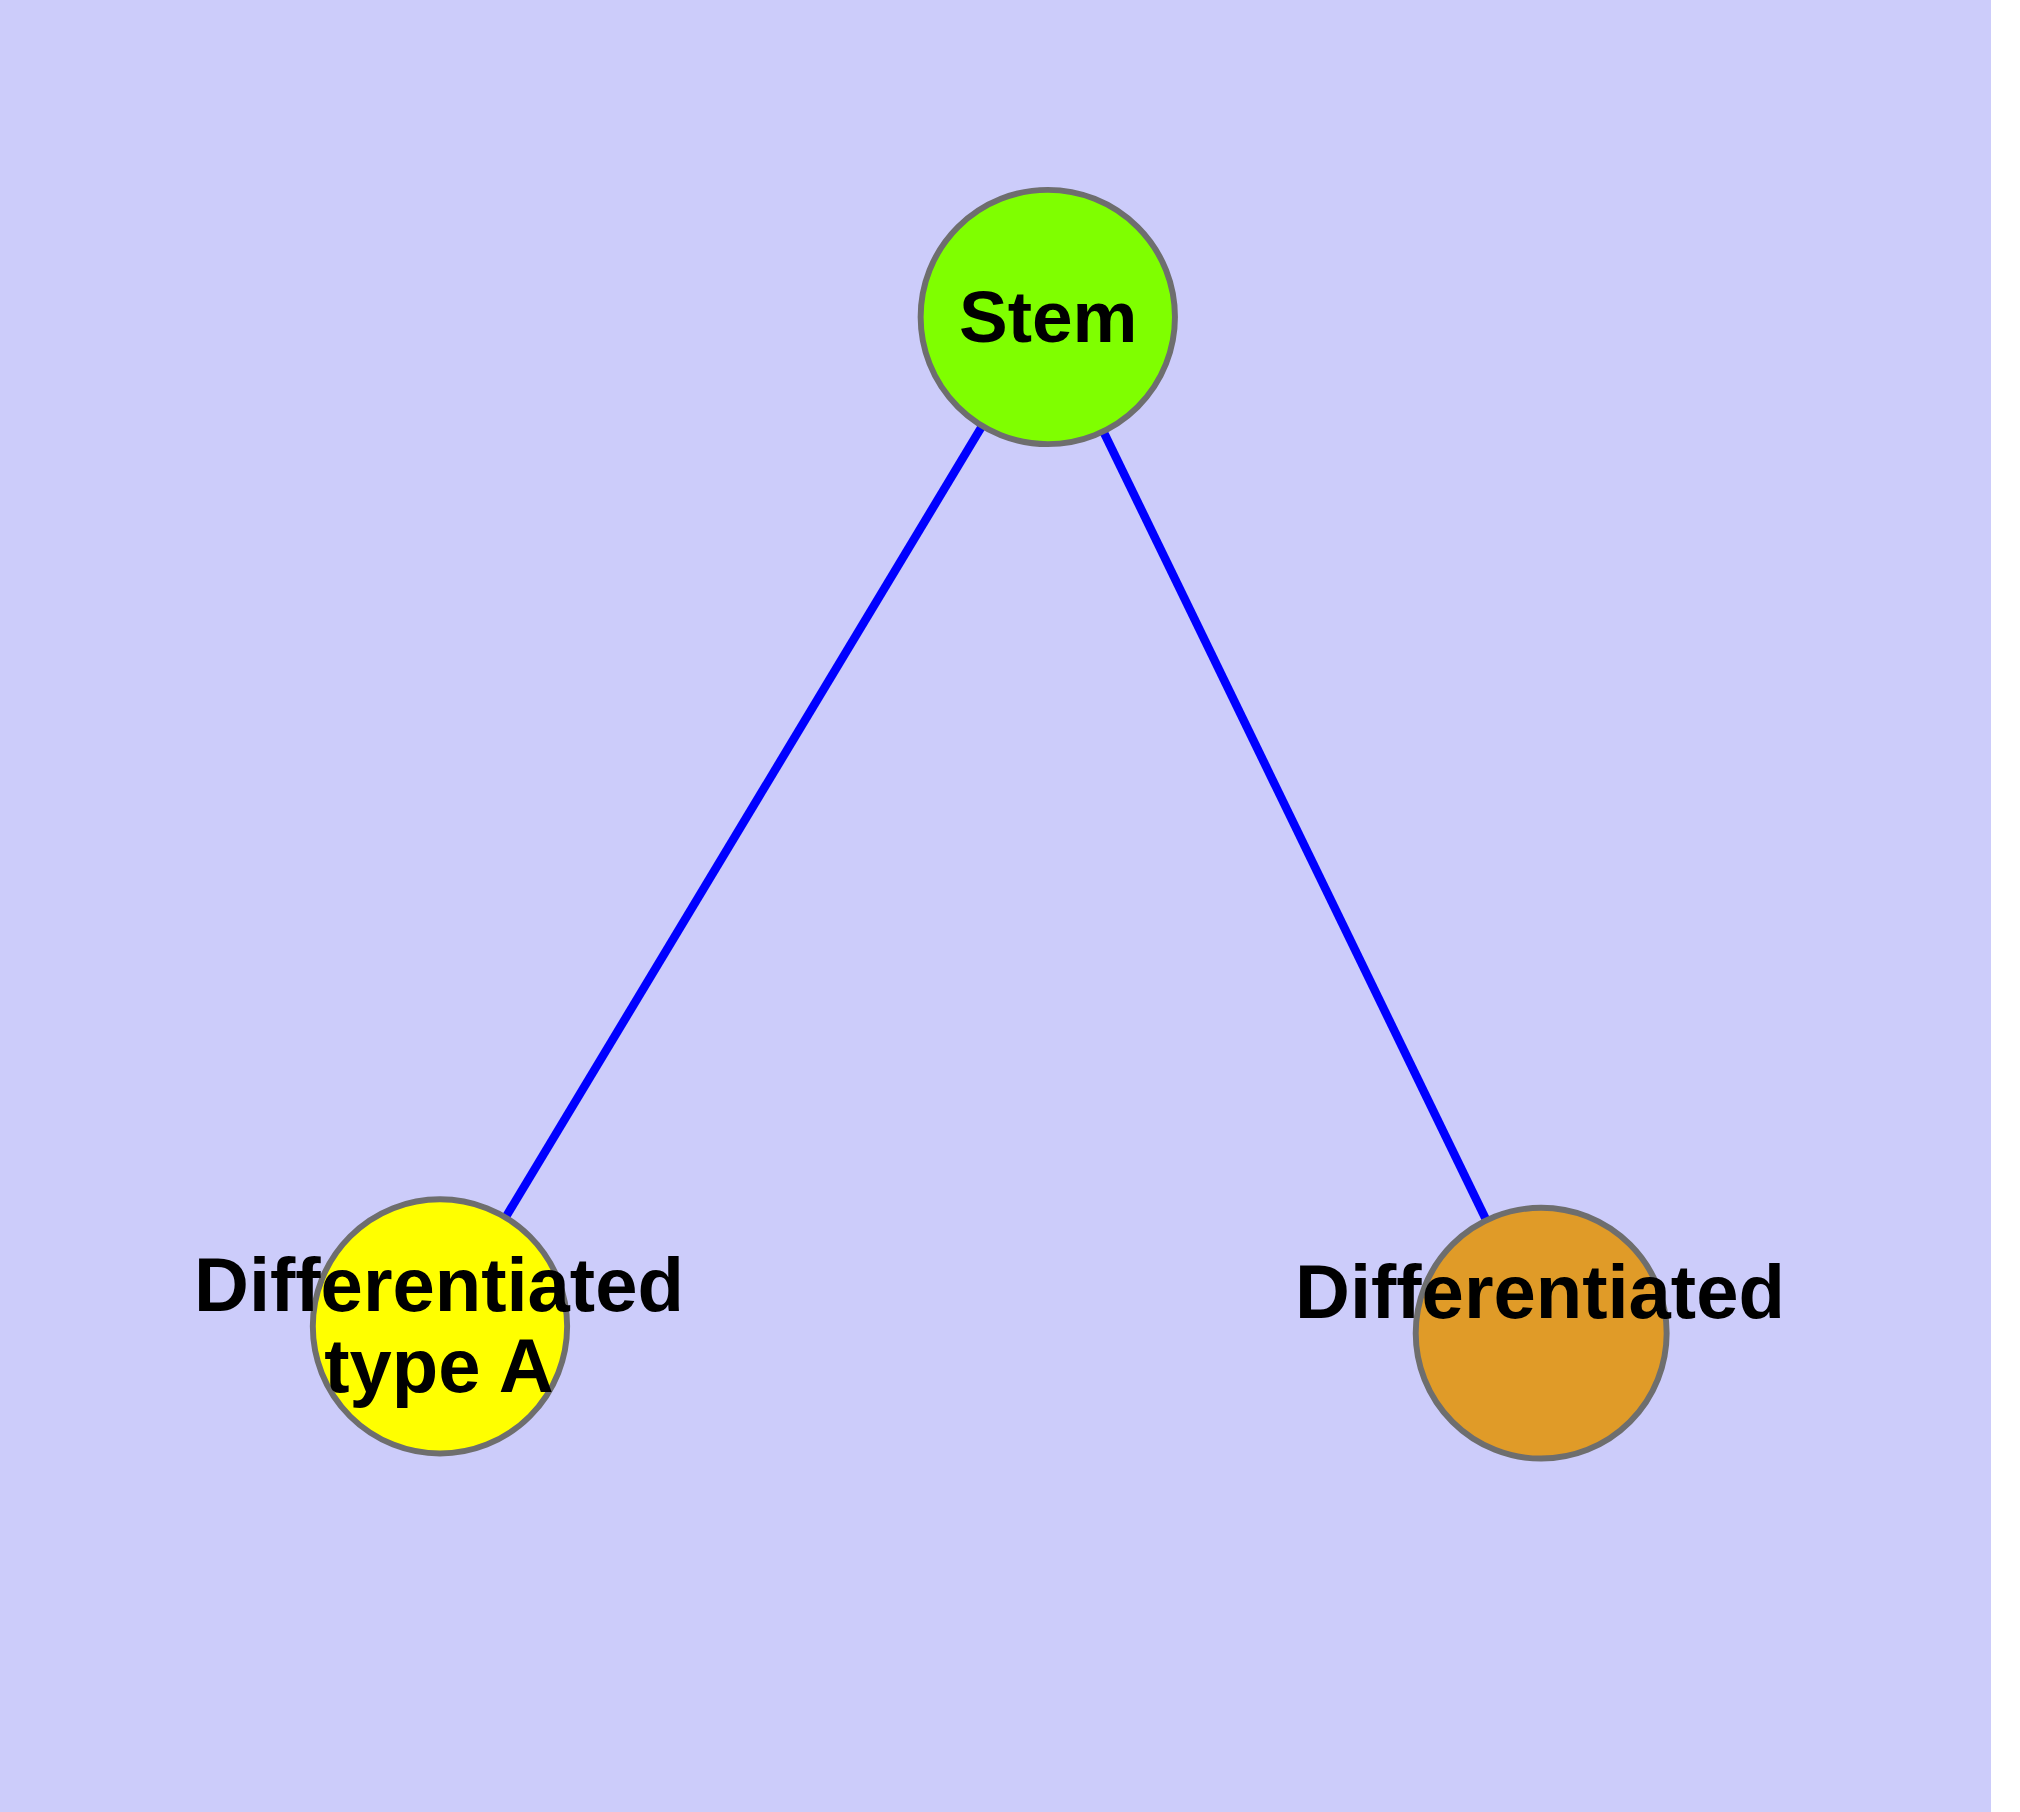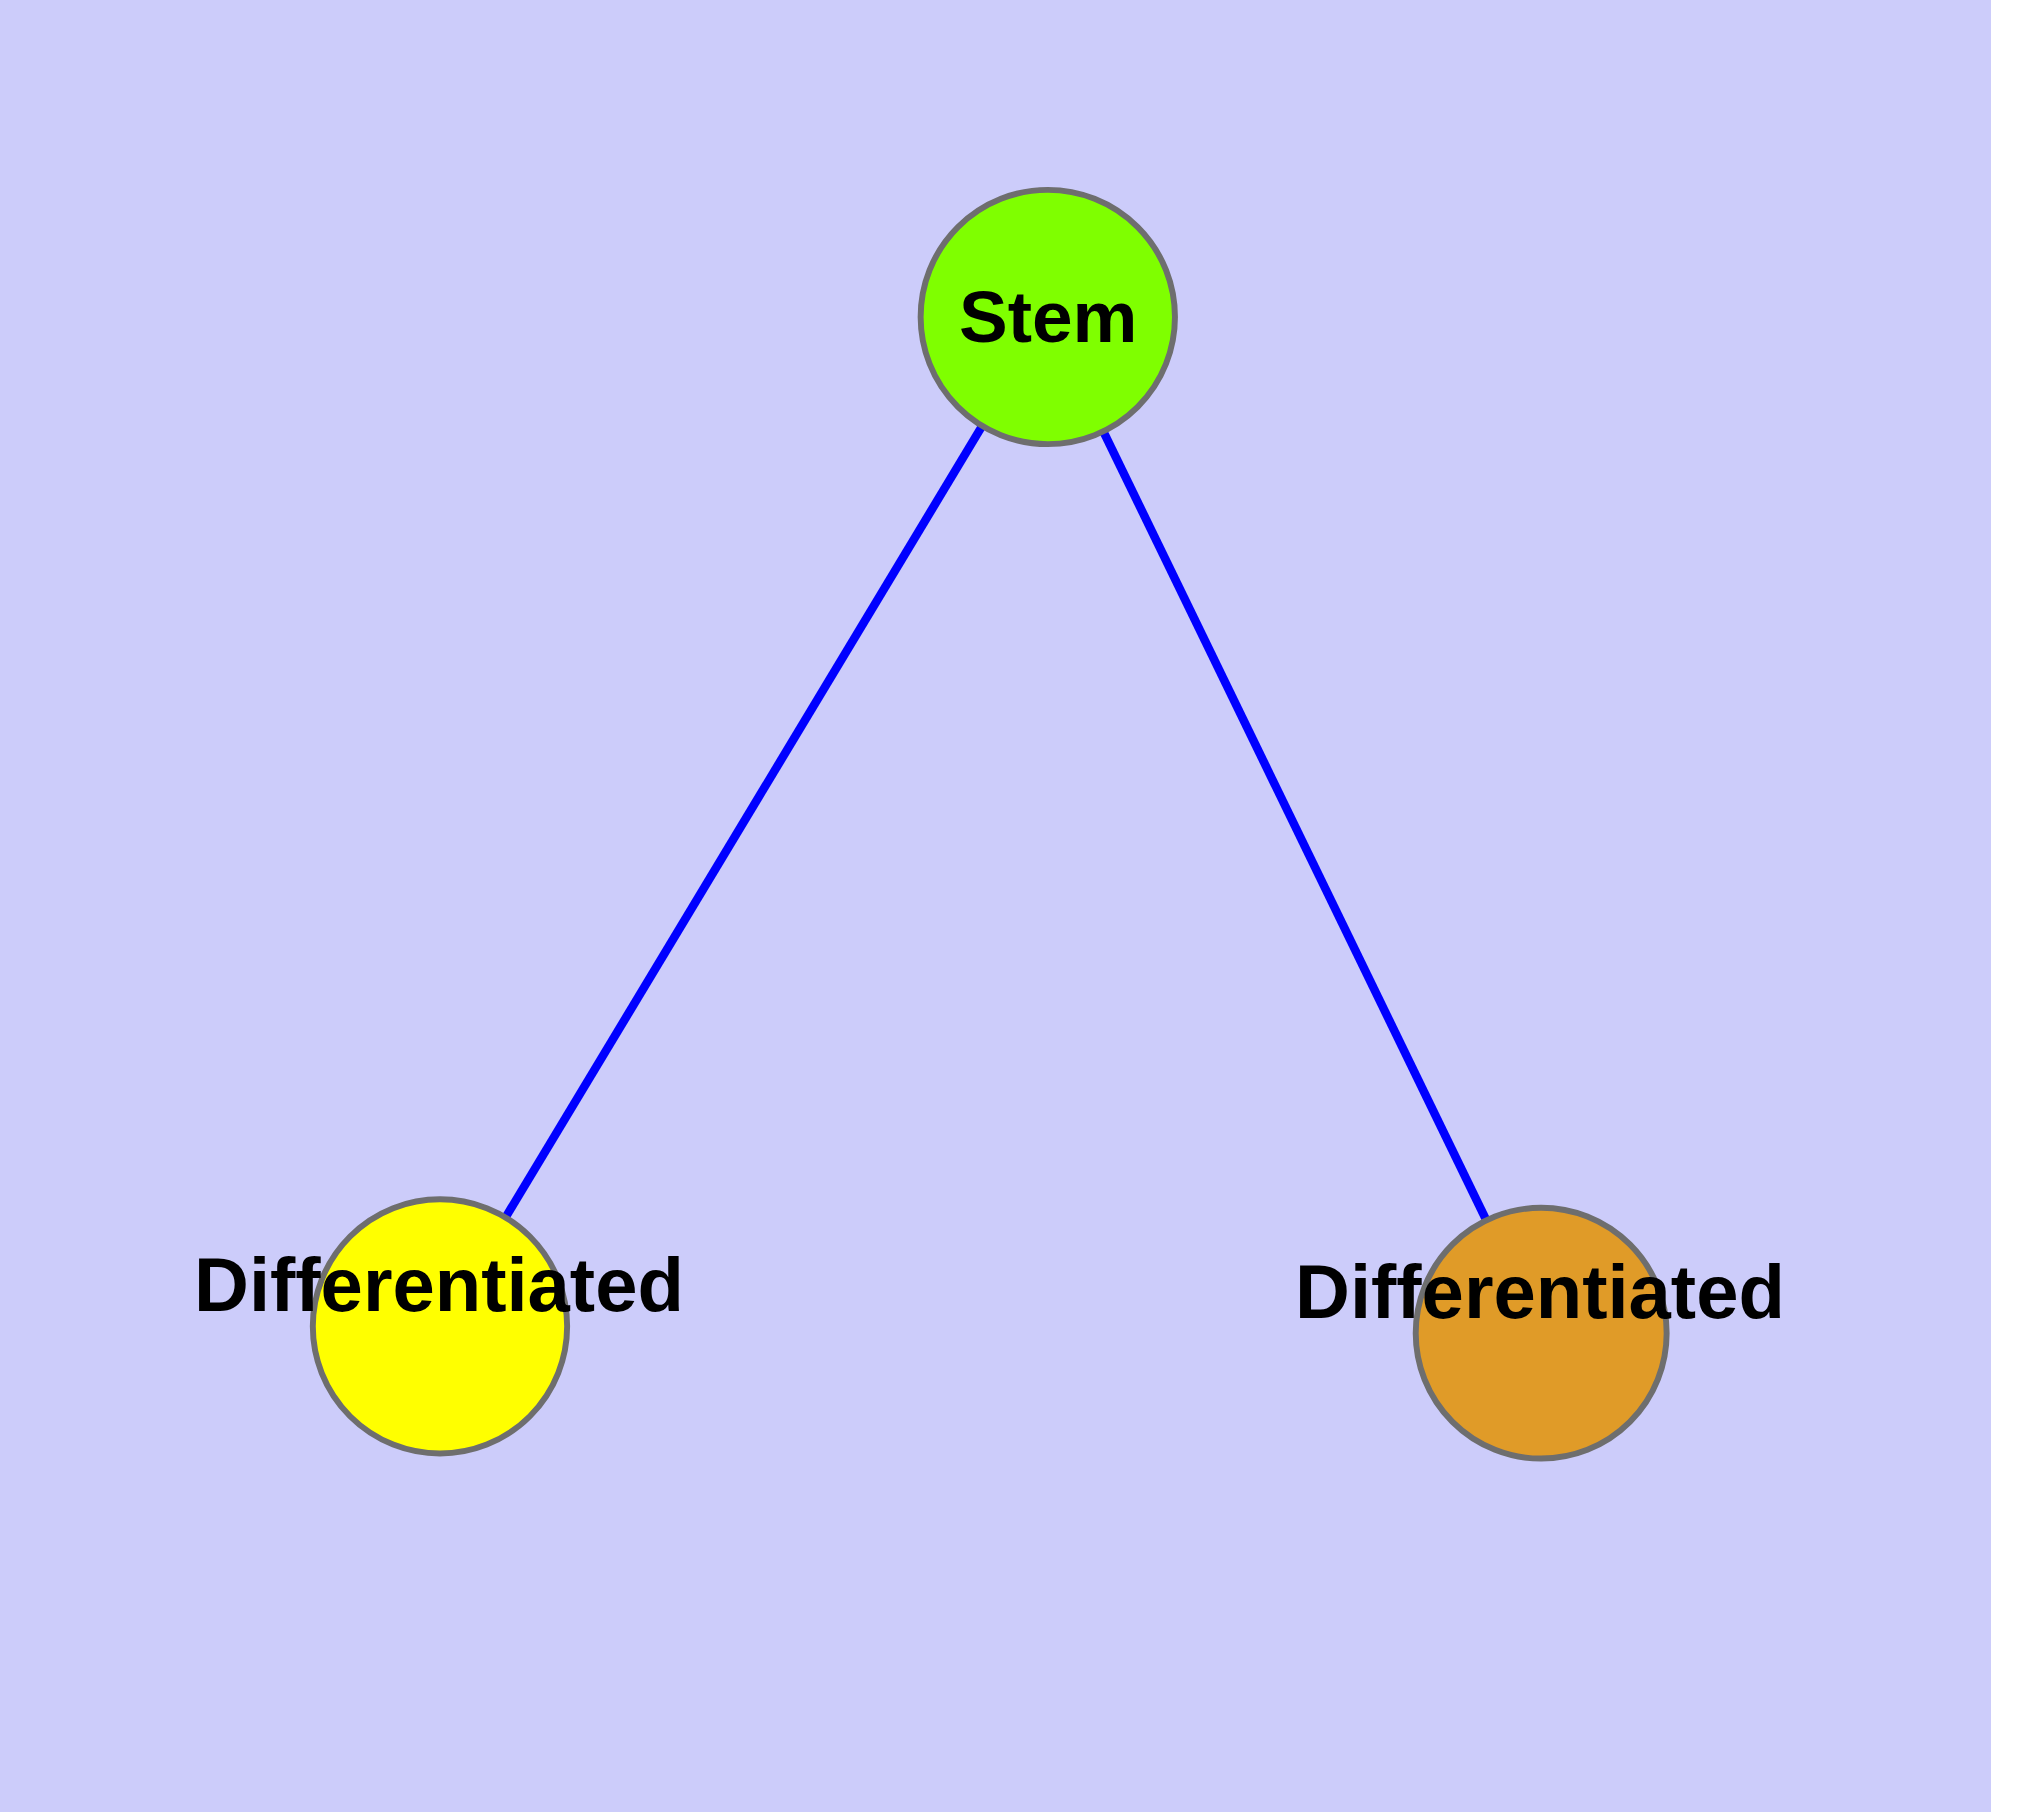--- a/index.html
+++ b/index.html
@@ -63,20 +63,21 @@
       <circle cx="1818" cy="1573" r="148" fill="#e09b28" stroke="#6e6e6e" stroke-width="7"></circle>
     </g>
   </svg>
 
   <div class="node-label stem" style="font-size: 73px; left: 959px; top: 278px; color: rgb(0, 0, 0);">
     <span class="label-line">Stem</span>
   </div>
 
   <div class="node-label diff" style="font-size: 76px; left: 194px; top: 1245px; color: rgb(0, 0, 0);">
     <span class="label-line">Differentiated</span>
+    <span class="label-line">type A</span>
   </div>
 
   <div class="node-label diff" style="font-size: 76px; left: 1295px; top: 1252px; color: rgb(0, 0, 0);">
     <span class="label-line">Differentiated</span>
   </div>
 
 </div>
 
 
 </body></html>

